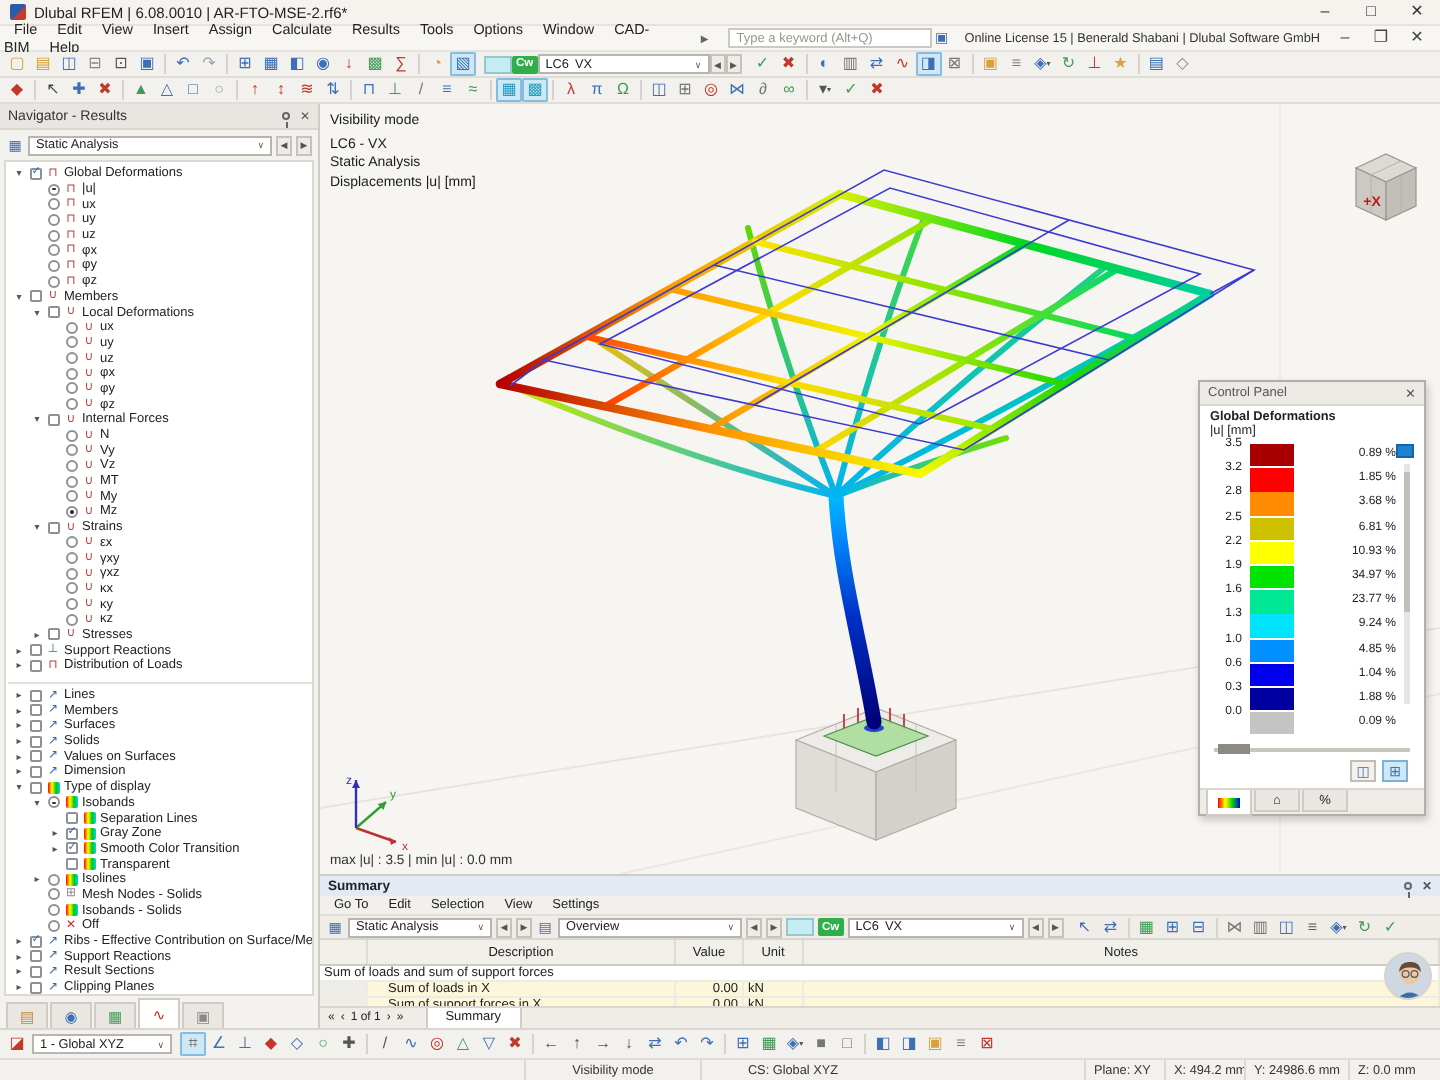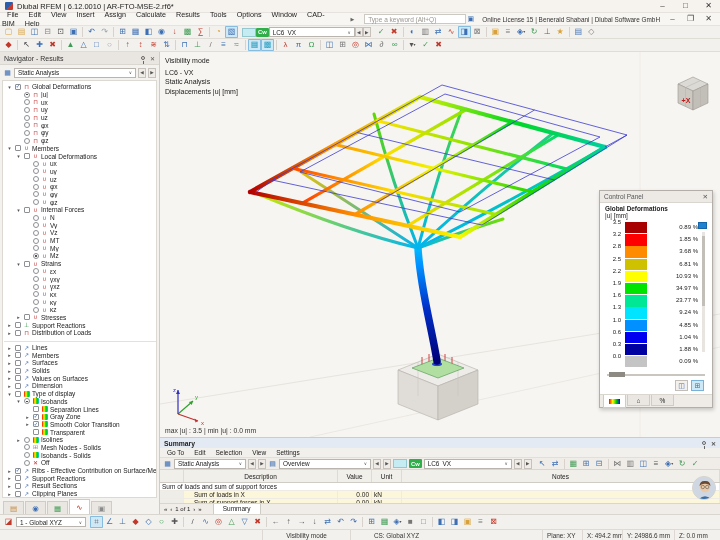--- a/index.html
+++ b/index.html
@@ -106,21 +106,21 @@
   #statusbar{position:absolute;left:0;top:529px;right:0;height:11px;background:#f3f1ed;border-top:1px solid #dedad4;font-size:6.4px;color:#333;}
   .sb-seg{position:absolute;top:0;height:11px;display:flex;align-items:center;border-left:1px solid #ddd9d2;padding:0 4px;white-space:nowrap;}
 </style>
 </head>
 <body>
 
 <div id="app">
 
   <div class="titlebar">
     <span class="app-logo"></span>
-    <span>Dlubal RFEM | 6.12.0010 | AR-FTO-MSE-2.rf6*</span>
+    <span>Dlubal RFEM | 6.08.0010 | AR-FTO-MSE-2.rf6*</span>
     <span class="title-controls">
         <span class="tbi">
           <span style="color: rgb(51, 51, 51);">–</span>
         </span>
         <span class="tbi">
           <span style="color: rgb(51, 51, 51);">□</span>
         </span>
         <span class="tbi">
           <span style="color: rgb(51, 51, 51);">✕</span>
         </span>

